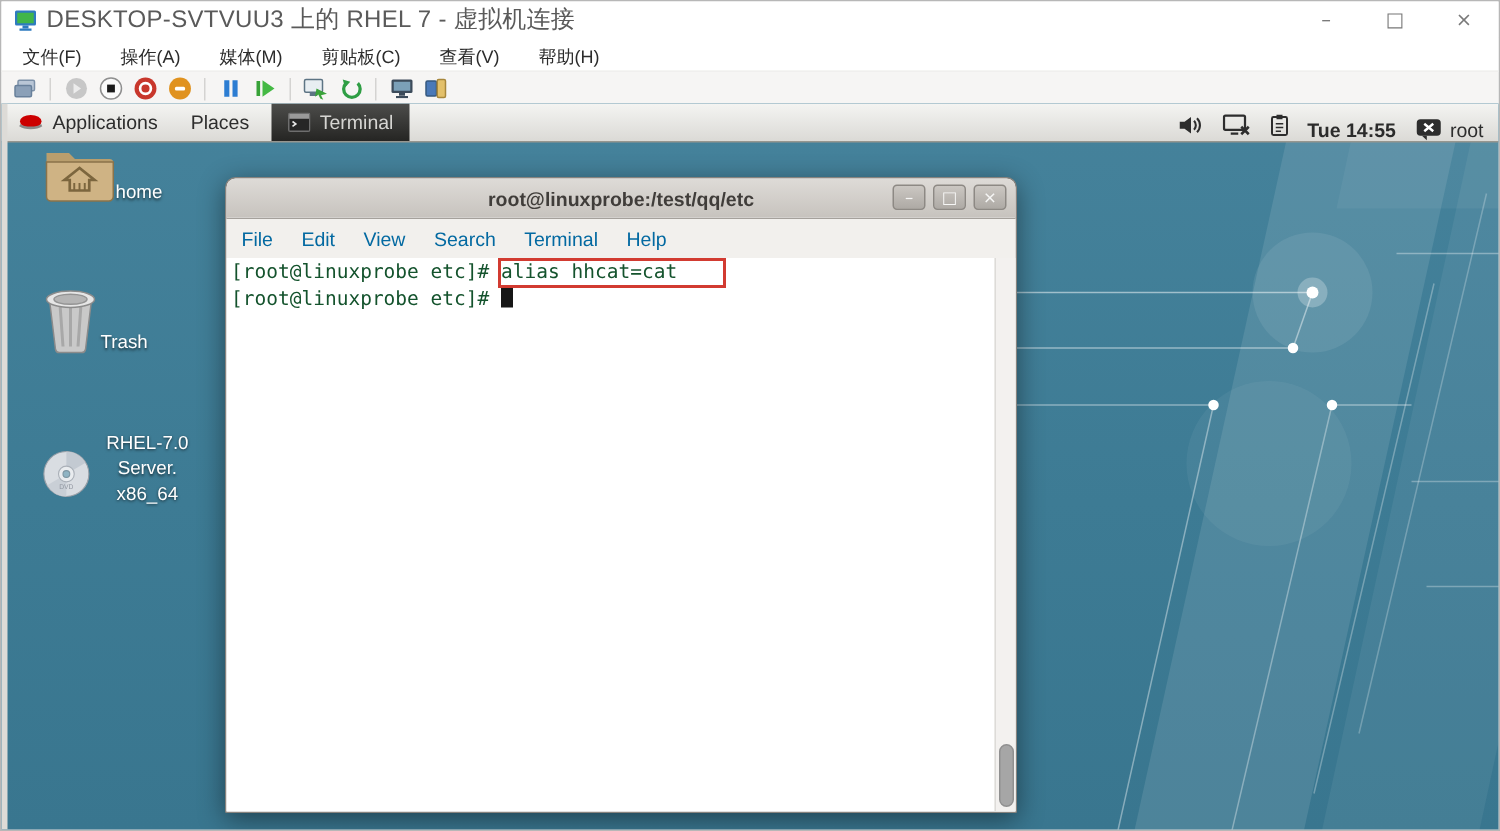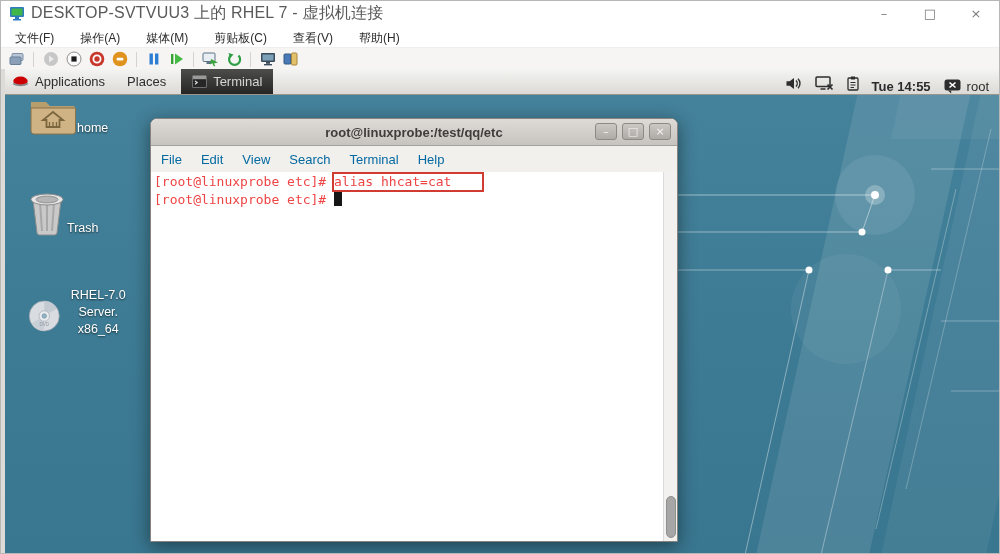--- a/index.html
+++ b/index.html
@@ -55,21 +55,21 @@
   .term-buttons{position:absolute;right:6px;top:4px;display:flex;gap:5px;}
   .term-btn{width:22px;height:17px;border-radius:3px;border:1px solid #8d8984;box-sizing:border-box;
             background:linear-gradient(180deg,#cbc7c2,#aeaaa5);color:#f6f6f5;font-size:11px;
             display:flex;align-items:center;justify-content:center;line-height:1;
             font-family:"DejaVu Sans",sans-serif;}
   .term-menubar{height:26px;flex:0 0 26px;background:#f2f0ed;display:flex;align-items:center;
                 gap:19px;padding-left:10px;font-size:13px;color:#0369a1;}
   .term-menu-item{cursor:default;}
   .term-content{flex:1;position:relative;background:#fff;overflow:hidden;
                 font-family:"DejaVu Sans Mono","Liberation Mono",monospace;
-                font-size:13px;line-height:18px;color:#ef4444;padding:1px 16px 2px 3px;}
+                font-size:13px;line-height:18px;color:#14532d;padding:1px 16px 2px 3px;}
   .tline{white-space:pre;}
   .cursor-block{display:inline-block;width:8px;height:14px;background:#161616;vertical-align:-2px;}
   .red-box{position:absolute;left:181px;top:0;width:152px;height:20px;
            border:2px solid #d23b31;box-sizing:border-box;pointer-events:none;}
   .term-scrollbar{position:absolute;top:0;right:0;bottom:0;width:13px;background:#f3f1ef;
                   border-left:1px solid #dddbd8;}
   .term-thumb{position:absolute;right:1px;bottom:3px;width:10px;height:42px;background:#a6a6a6;
               border:1px solid #909090;border-radius:5px;box-sizing:border-box;}
 </style>
 </head>

